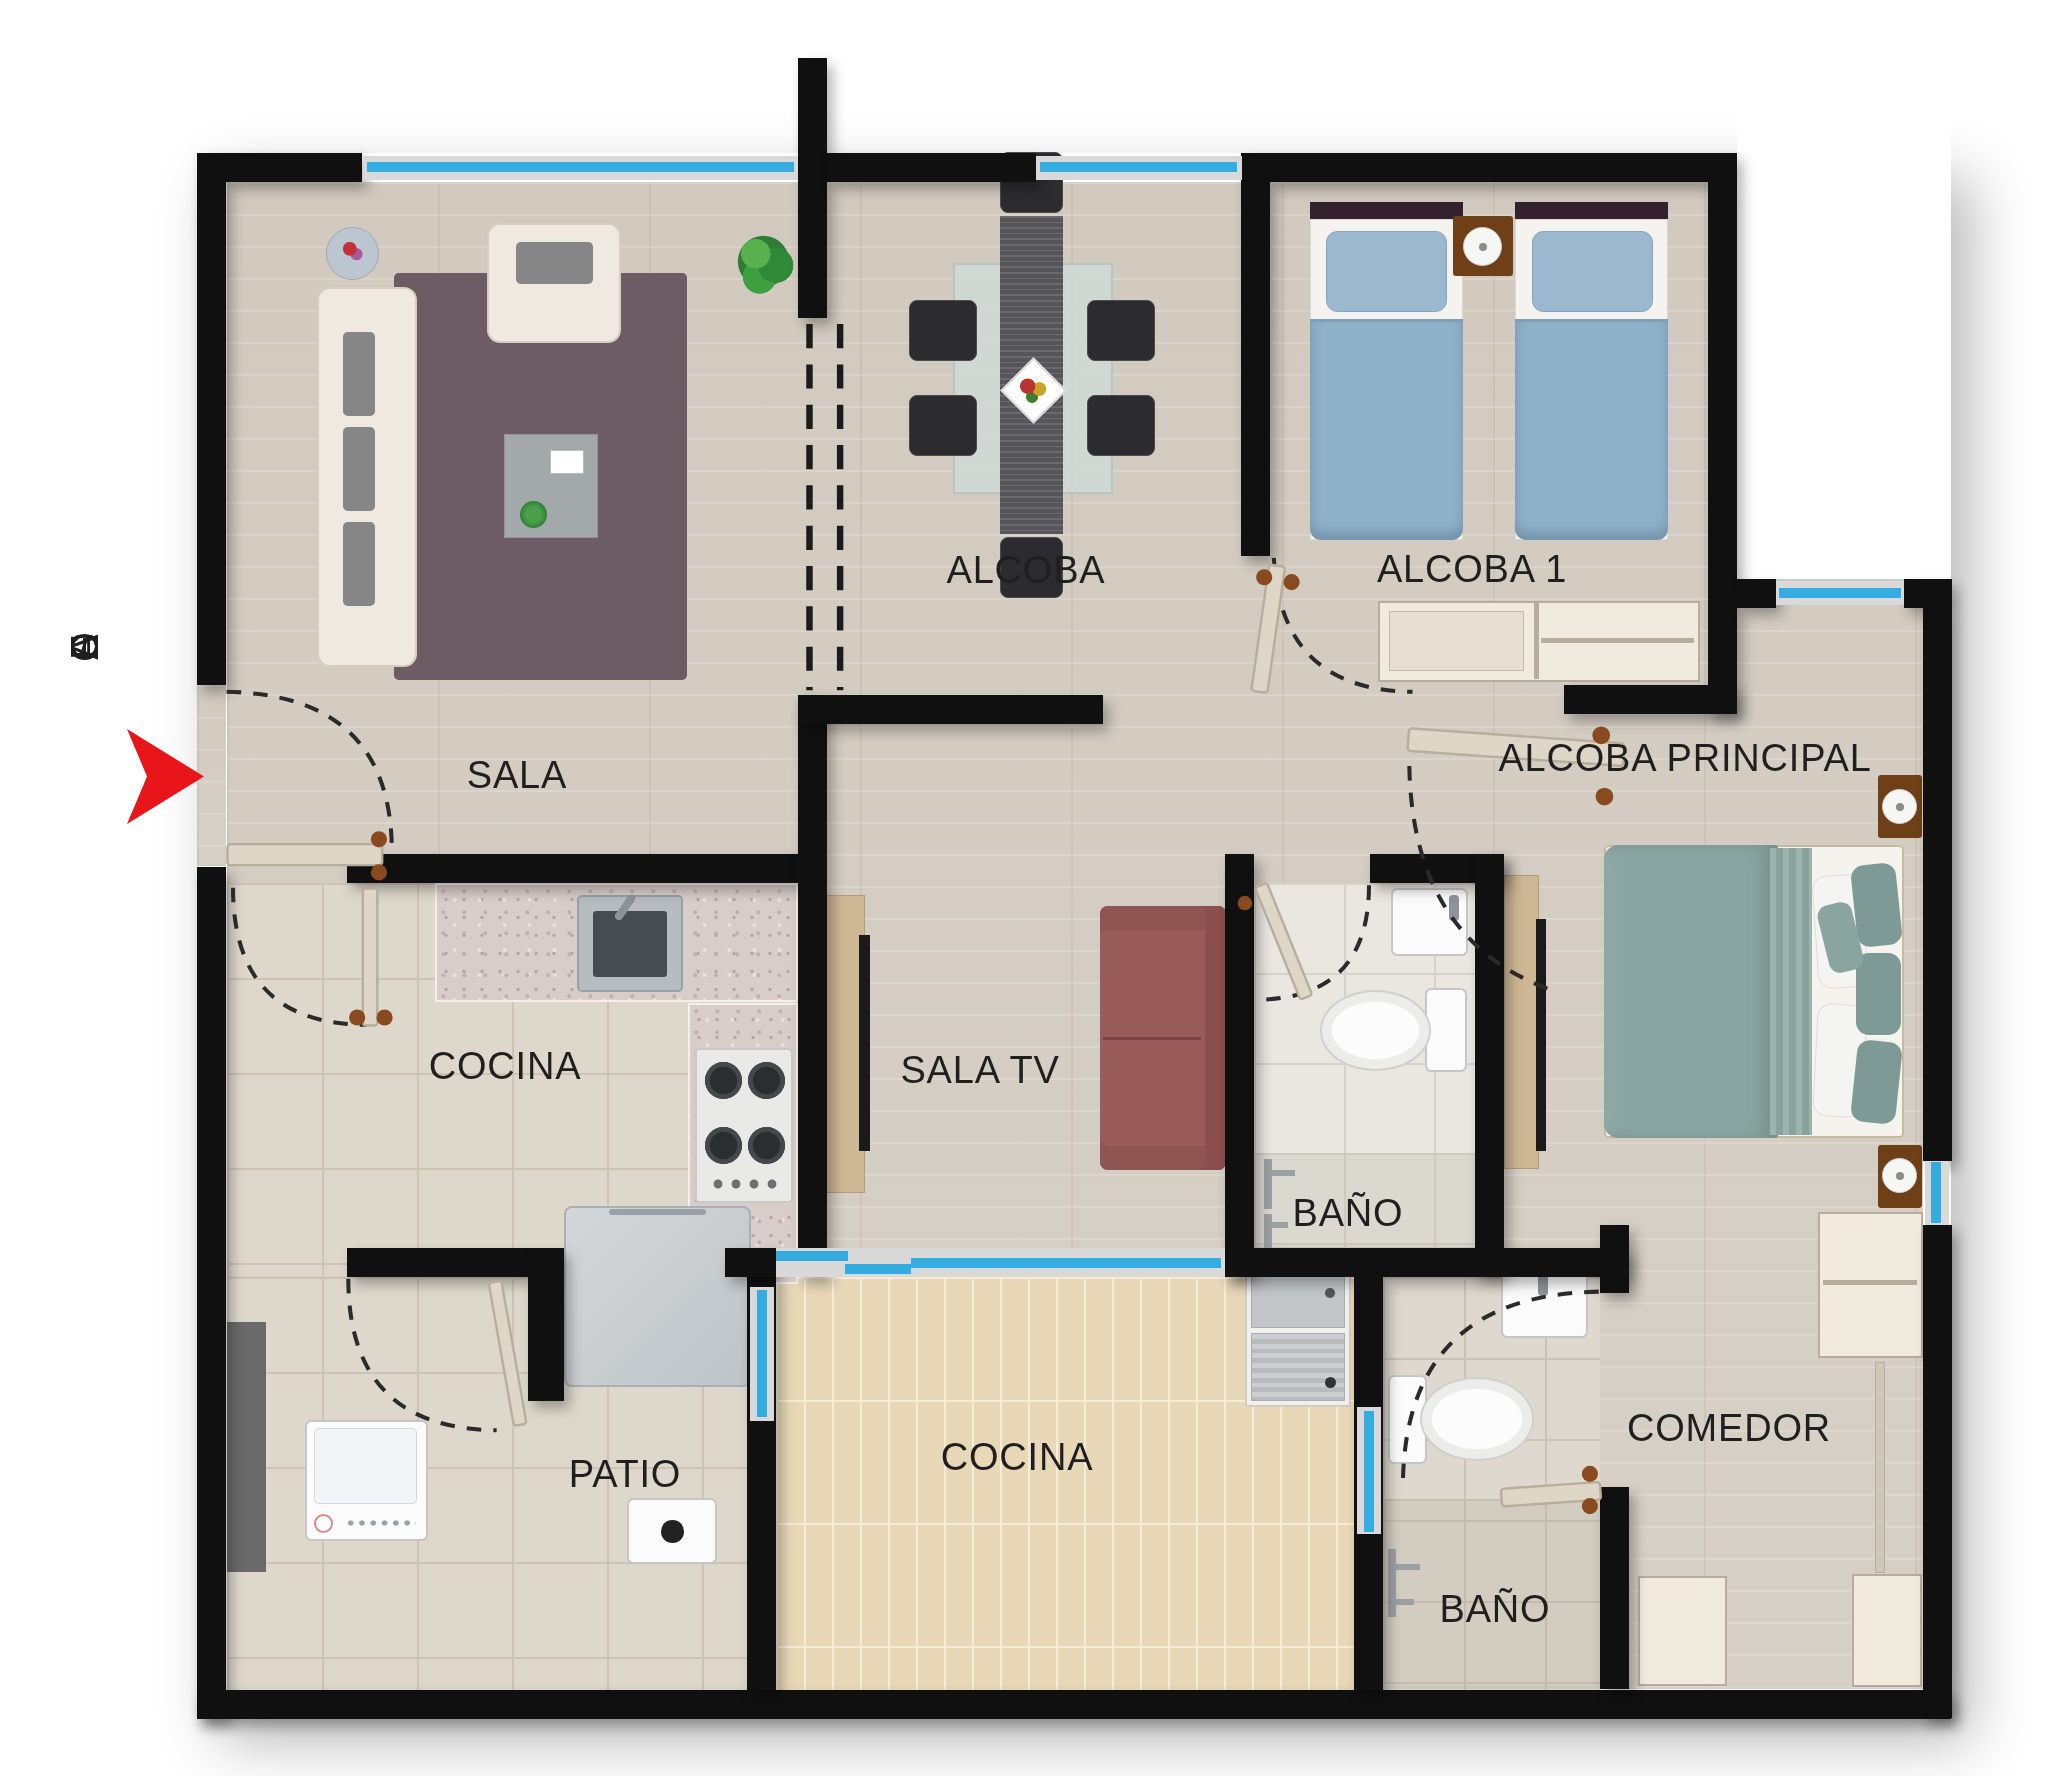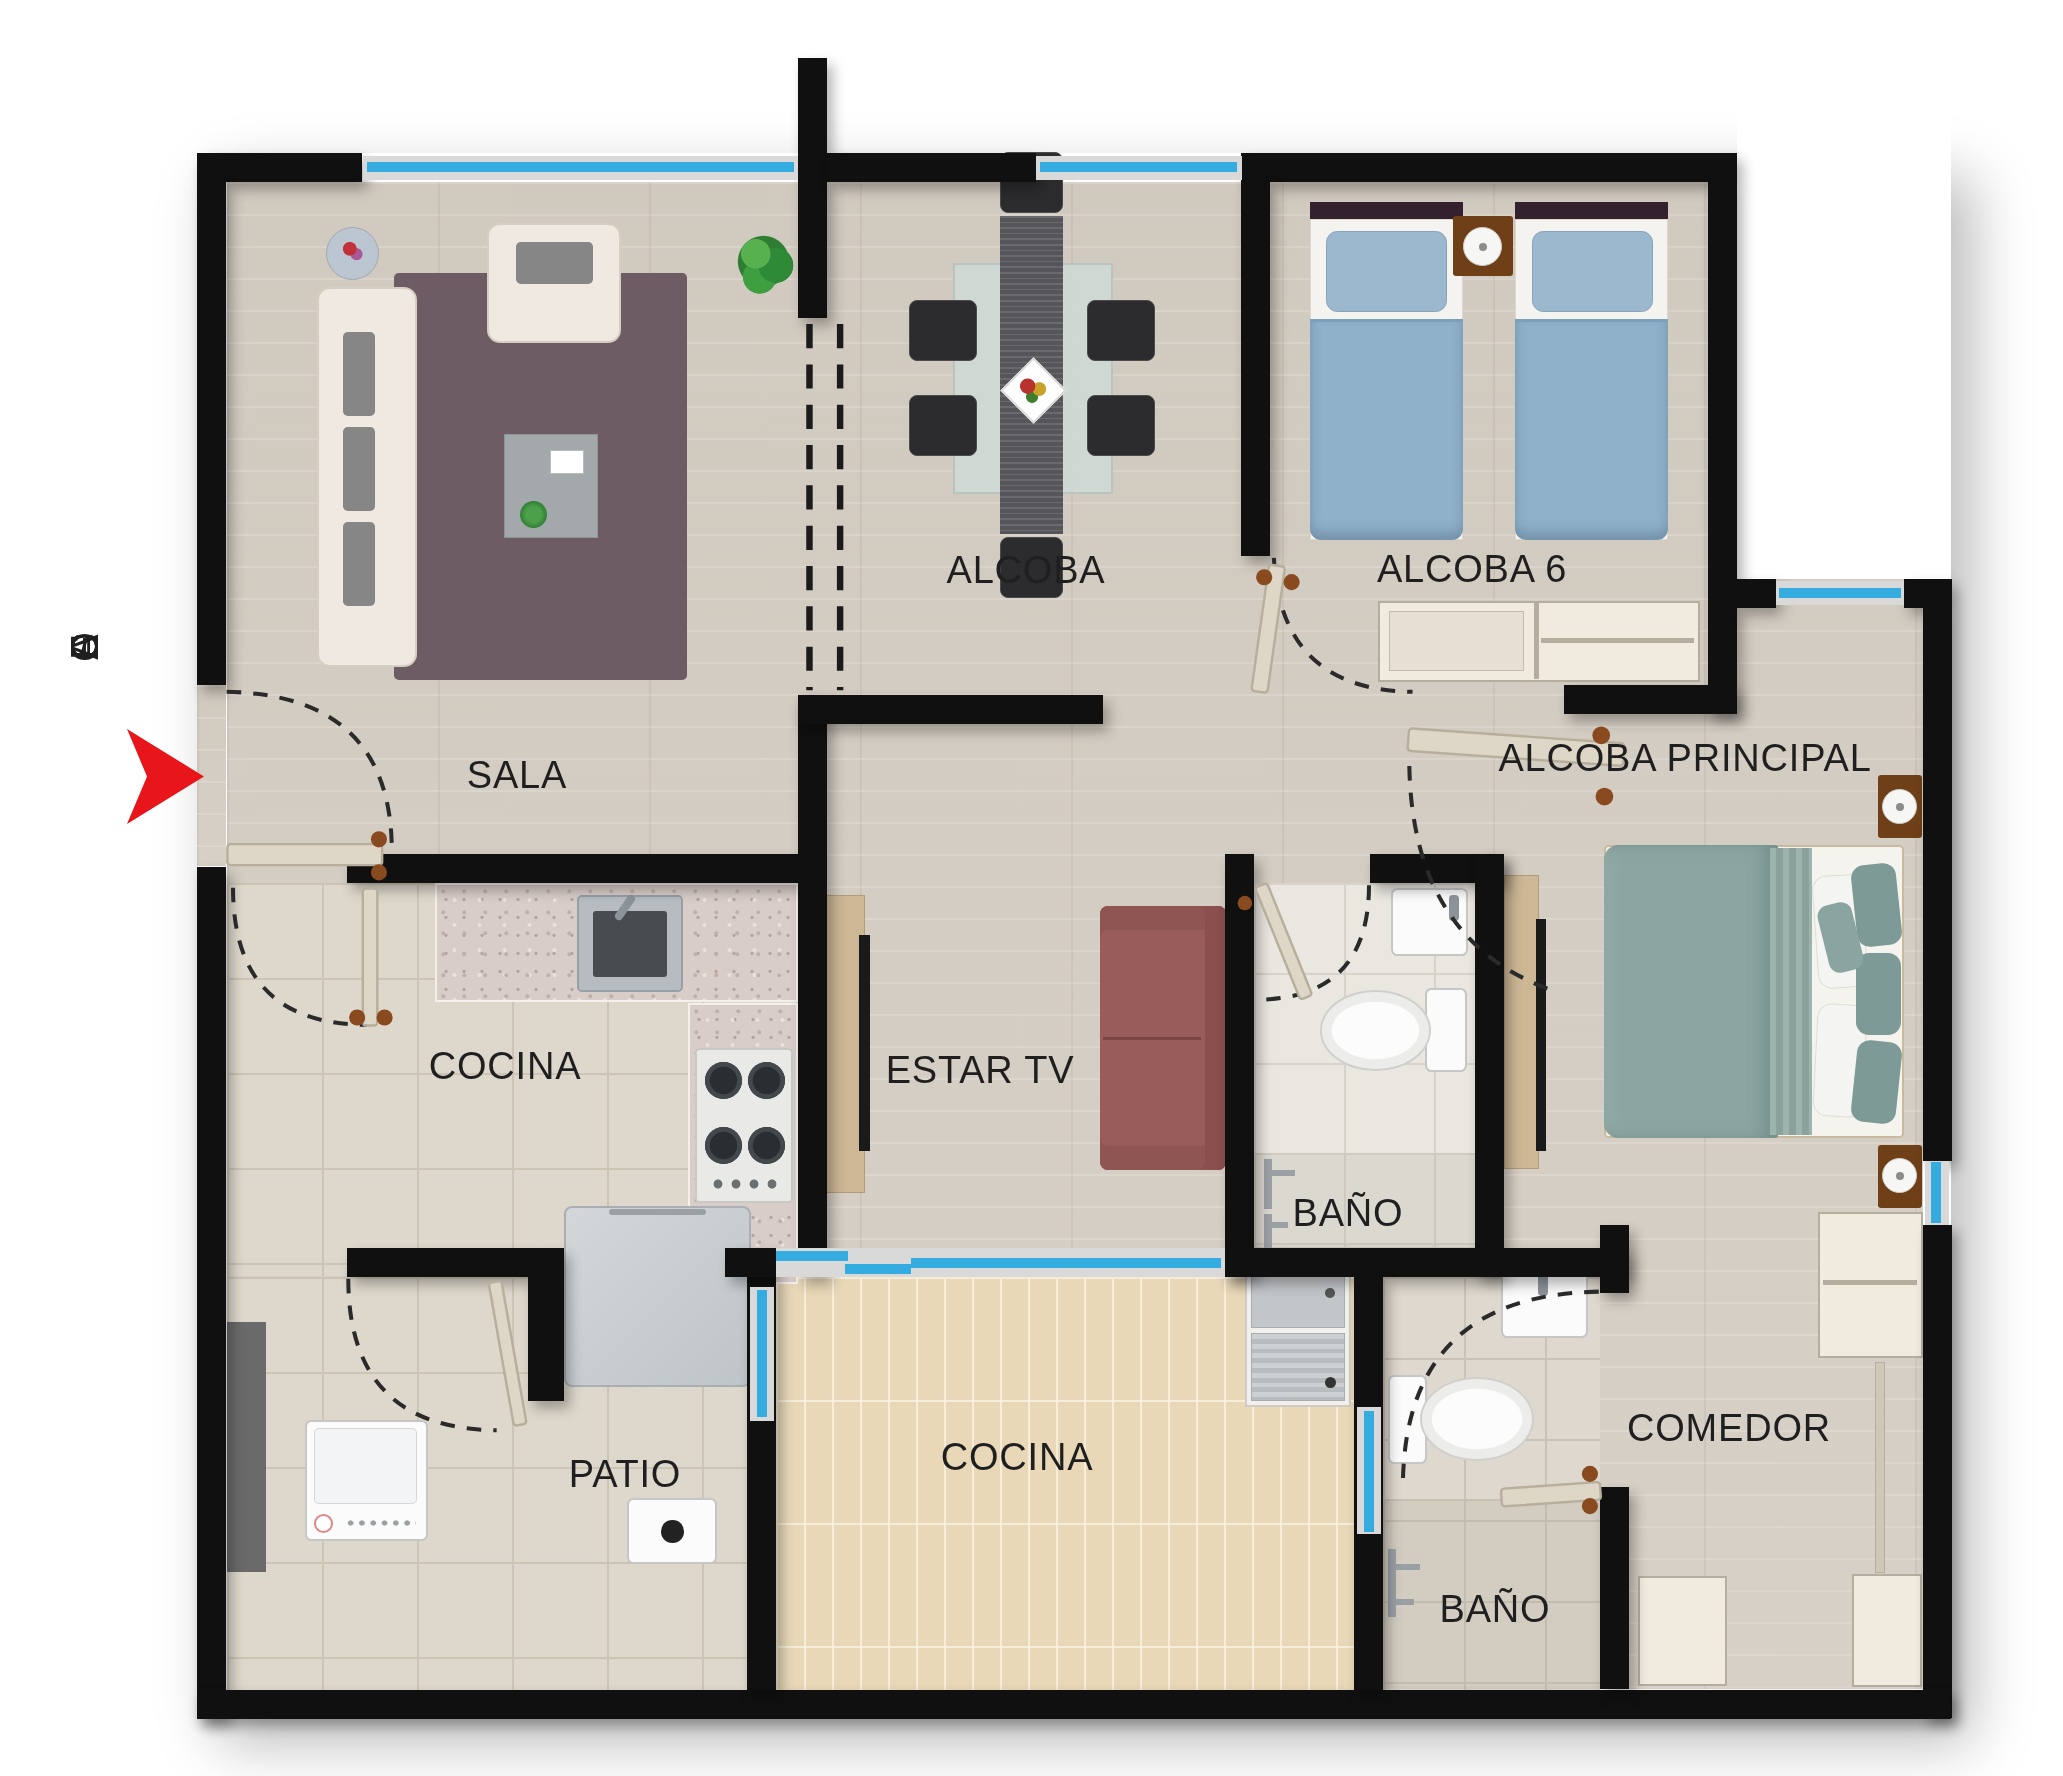--- a/index.html
+++ b/index.html
@@ -266,24 +266,24 @@
       <circle cx="1986" cy="912" r="11"></circle>
         <circle cx="1990" cy="988" r="11"></circle>
       <circle cx="1544" cy="1120" r="9"></circle>
       <circle cx="1972" cy="1828" r="10"></circle>
         <circle cx="1972" cy="1868" r="10"></circle>
     </g>
   </svg>
 
   <div class="label" style="left:517px;top:775px;">SALA</div>
   <div class="label" style="left:1026px;top:570px;">ALCOBA</div>
-  <div class="label" style="left:1472px;top:569px;">ALCOBA 6</div>
+  <div class="label" style="left:1472px;top:569px;">ALCOBA 1</div>
   <div class="label" style="left:1685px;top:758px;">ALCOBA PRINCIPAL</div>
   <div class="label" style="left:505px;top:1066px;">COCINA</div>
-  <div class="label" style="left:980px;top:1070px;">ESTAR TV</div>
+  <div class="label" style="left:980px;top:1070px;">SALA TV</div>
   <div class="label" style="left:1348px;top:1213px;">BAÑO</div>
   <div class="label" style="left:625px;top:1474px;">PATIO</div>
   <div class="label" style="left:1017px;top:1457px;">COCINA</div>
   <div class="label" style="left:1729px;top:1428px;">COMEDOR</div>
   <div class="label" style="left:1495px;top:1609px;">BAÑO</div>
 
   <div class="vert" style="left:58px;top:621px;width:53px;">
       <span>A</span>
       <span>C</span>
       <span>C</span>

